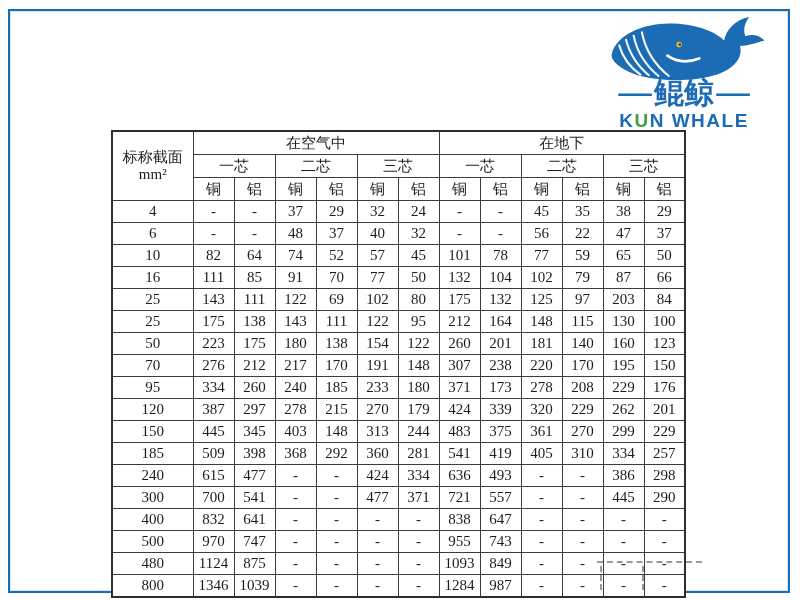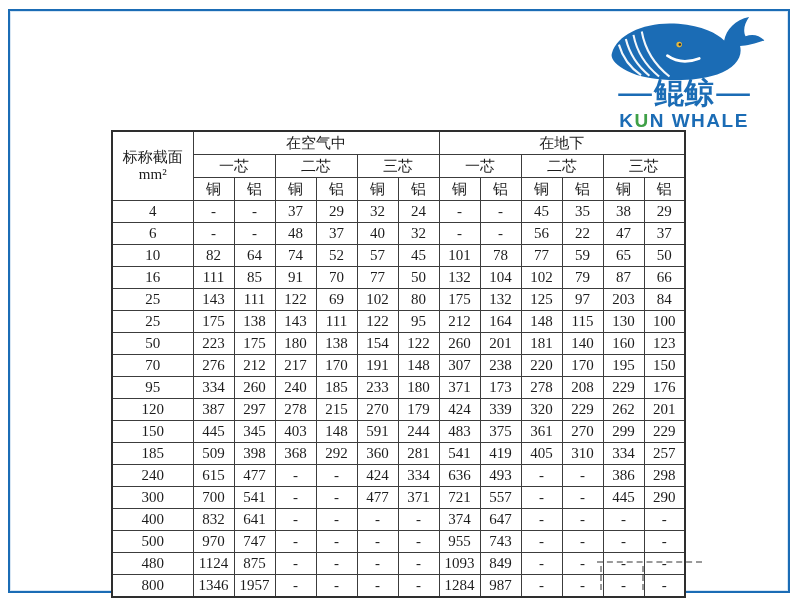--- a/index.html
+++ b/index.html
@@ -263,21 +263,21 @@
         <td>229</td>
         <td>262</td>
         <td>201</td>
       </tr>
       <tr>
         <td>150</td>
         <td>445</td>
         <td>345</td>
         <td>403</td>
         <td>148</td>
-        <td>591</td>
+        <td>313</td>
         <td>244</td>
         <td>483</td>
         <td>375</td>
         <td>361</td>
         <td>270</td>
         <td>299</td>
         <td>229</td>
       </tr>
       <tr>
         <td>185</td>
@@ -325,21 +325,21 @@
         <td>290</td>
       </tr>
       <tr>
         <td>400</td>
         <td>832</td>
         <td>641</td>
         <td>-</td>
         <td>-</td>
         <td>-</td>
         <td>-</td>
-        <td>374</td>
+        <td>838</td>
         <td>647</td>
         <td>-</td>
         <td>-</td>
         <td>-</td>
         <td>-</td>
       </tr>
       <tr>
         <td>500</td>
         <td>970</td>
         <td>747</td>
@@ -365,21 +365,21 @@
         <td>1093</td>
         <td>849</td>
         <td>-</td>
         <td>-</td>
         <td>-</td>
         <td>-</td>
       </tr>
       <tr>
         <td>800</td>
         <td>1346</td>
-        <td>1957</td>
+        <td>1039</td>
         <td>-</td>
         <td>-</td>
         <td>-</td>
         <td>-</td>
         <td>1284</td>
         <td>987</td>
         <td>-</td>
         <td>-</td>
         <td>-</td>
         <td>-</td>

